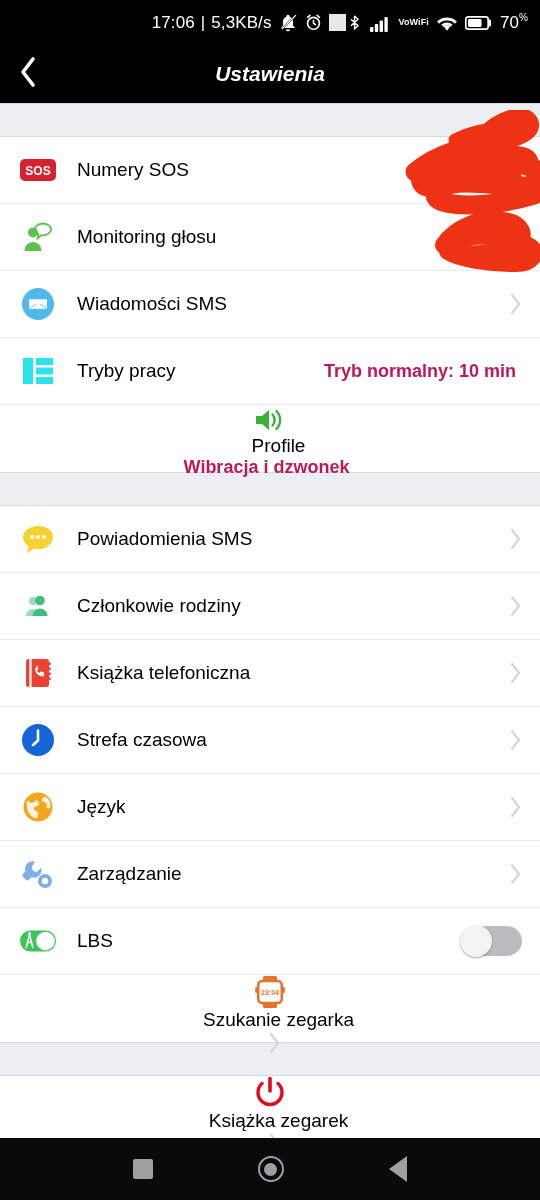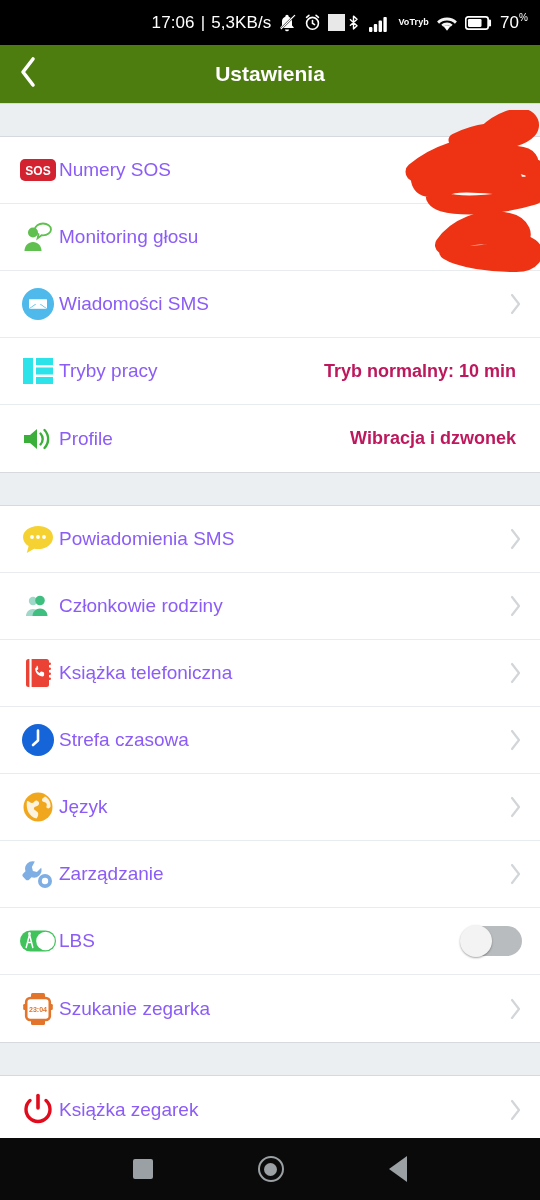--- a/index.html
+++ b/index.html
@@ -21,50 +21,50 @@
   .sb-right { display:flex; align-items:center; gap:7px; }
   .sb-text { font-size:17px; font-weight:400; color:#fff; white-space:nowrap; }
   .sb-ico { display:inline-flex; align-items:center; }
   .sb-square { width:17px; height:17px; background:#e8e8e8; display:inline-block; }
   .batt-pct { font-size:17px; }
   .batt-pct sup { font-size:10px; }
   .vowifi { font-size:9px; line-height:9px; text-align:center; font-weight:700; }
 
   
   .appbar {
-    height:58px; background:#4d7c0f;
-    display:flex; align-items:center; position:relative;
+    height:58px; background:#000000;
+    display:flex; align-items:center; position:relative;font-style:italic;
   }
   .back-btn {
     width:56px; height:58px; display:flex; align-items:center; justify-content:center;
     cursor:pointer;
   }
   .appbar-title {
     position:absolute; left:0; right:0; text-align:center;
     color:#fff; font-size:21px; font-weight:bold; pointer-events:none;
   }
 
   
   .gap {
     height:34px; background:#ECEFF1;
     border-top:1px solid #d6dade; border-bottom:1px solid #d6dade;
   }
   .row {
     height:67px; background:#fff; display:flex; align-items:center;
     padding:0 18px 0 17px; border-bottom:1px solid #e9ecee;
     position:relative; cursor:pointer;
   }
-  .row:last-child { border-bottom:none; }
+  .row:last-child { border-bottom:none;flex-direction:column; }
   .row .ico {
     width:42px; min-width:42px; height:42px;
     display:flex; align-items:center; justify-content:center;
   }
   .row .label {
-    flex:1; 
-    font-size:19px; color:#8b5cf6; font-weight:400; white-space:nowrap;
+    flex:1; margin-left:18px;
+    font-size:19px; color:#000000; font-weight:400; white-space:nowrap;
   }
   .row .value {
     font-size:18px; color:#be185d; font-weight:bold; margin-right:6px; white-space:nowrap;text-align:center;
   }
   .chev {
     width:22px; min-width:22px; display:flex; align-items:center; justify-content:flex-end;
     color:#d2d6d9;
   }
 
   
@@ -136,21 +136,21 @@
       <span class="sb-ico">
         <svg width="22" height="18" viewBox="0 0 22 18" fill="#fff">
           <rect x="0" y="13" width="3.4" height="5" rx="1"></rect>
           <rect x="4.8" y="10" width="3.4" height="8" rx="1"></rect>
           <rect x="9.6" y="6.5" width="3.4" height="11.5" rx="1"></rect>
           <rect x="14.4" y="3" width="3.4" height="15" rx="1"></rect>
         </svg>
       </span>
       <span class="sb-ico" style="color:#fff;">
         <span class="vowifi">Vo</span>
-        <span class="vowifi">Tryb</span>
+        <span class="vowifi">WiFi</span>
       </span>
       <span class="sb-ico">
         <svg width="22" height="18" viewBox="0 0 24 20" fill="#fff">
           <path d="M12 18.5 8.4 13.8a6 6 0 0 1 7.2 0z"></path>
           <path d="M12 4C7.6 4 3.8 5.7 1 8.4l2.2 2.3A12.4 12.4 0 0 1 12 7.2c3.4 0 6.5 1.3 8.8 3.5L23 8.4C20.2 5.7 16.4 4 12 4z" opacity=".95"></path>
           <path d="M12 9.5c-2.4 0-4.6.9-6.3 2.4l2.2 2.3A6.6 6.6 0 0 1 12 12.5c1.6 0 3.1.6 4.1 1.7l2.2-2.3A9.3 9.3 0 0 0 12 9.5z" opacity=".95"></path>
         </svg>
       </span>
       <span class="sb-ico">
         <svg width="28" height="16" viewBox="0 0 30 16" fill="none">

